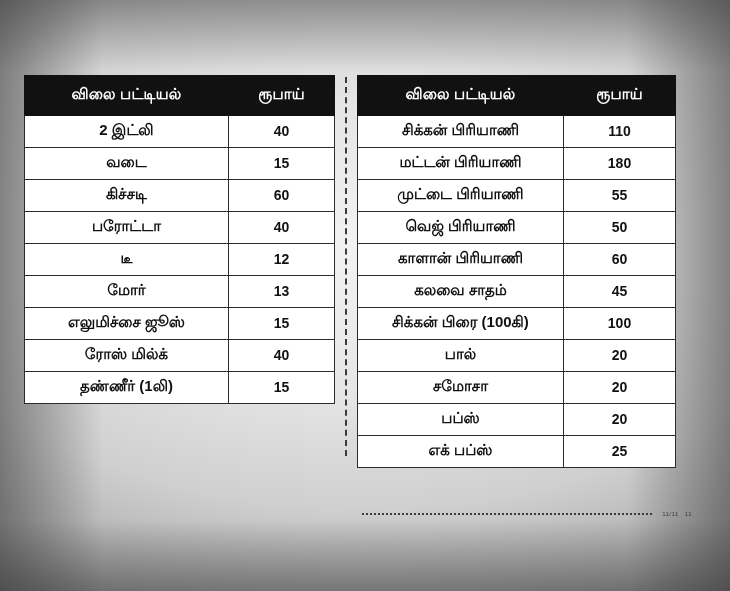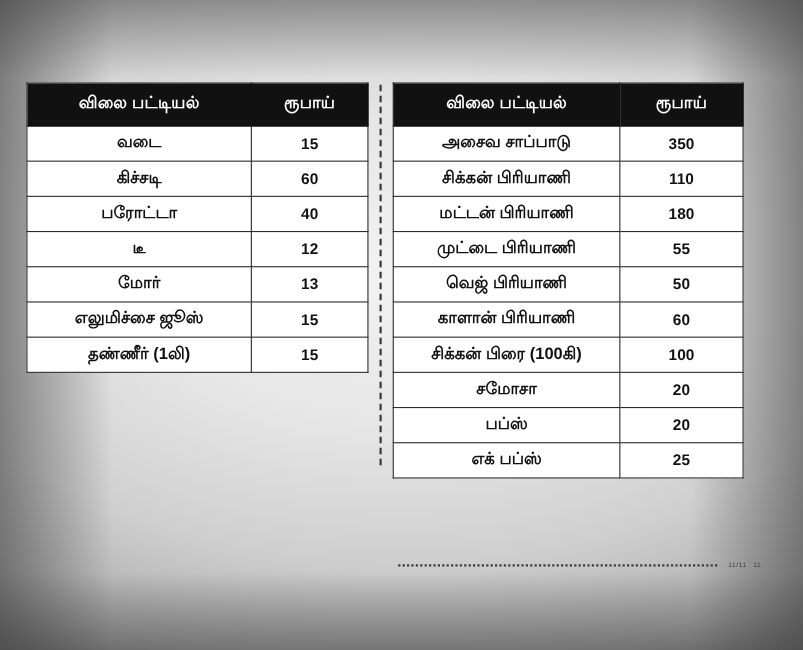--- a/index.html
+++ b/index.html
@@ -129,20 +129,24 @@
           <col class="col-price-l">
         </colgroup>
         <thead>
           <tr>
             <th>விலை பட்டியல்</th>
             <th>ரூபாய்</th>
           </tr>
         </thead>
         <tbody>
           <tr>
+            <td class="item">2 இட்லி</td>
+            <td class="price">40</td>
+          </tr>
+          <tr>
             <td class="item">வடை</td>
             <td class="price">15</td>
           </tr>
           <tr>
             <td class="item">கிச்சடி</td>
             <td class="price">60</td>
           </tr>
           <tr>
             <td class="item">பரோட்டா</td>
             <td class="price">40</td>
@@ -151,20 +155,24 @@
             <td class="item">டீ</td>
             <td class="price">12</td>
           </tr>
           <tr>
             <td class="item">மோர்</td>
             <td class="price">13</td>
           </tr>
           <tr>
             <td class="item">எலுமிச்சை ஜூஸ்</td>
             <td class="price">15</td>
+          </tr>
+          <tr>
+            <td class="item">ரோஸ் மில்க்</td>
+            <td class="price">40</td>
           </tr>
           <tr>
             <td class="item">தண்ணீர் (1லி)</td>
             <td class="price">15</td>
           </tr>
         </tbody>
       </table>
 
       <div class="divider"></div>
 
@@ -174,46 +182,50 @@
           <col class="col-price-r">
         </colgroup>
         <thead>
           <tr>
             <th>விலை பட்டியல்</th>
             <th>ரூபாய்</th>
           </tr>
         </thead>
         <tbody>
           <tr>
-            <td class="item">அசைவ சாப்பாடு</td>
-            <td class="price">350</td>
-          </tr>
-          <tr>
             <td class="item">சிக்கன் பிரியாணி</td>
             <td class="price">110</td>
           </tr>
           <tr>
             <td class="item">மட்டன் பிரியாணி</td>
             <td class="price">180</td>
           </tr>
           <tr>
             <td class="item">முட்டை பிரியாணி</td>
             <td class="price">55</td>
           </tr>
           <tr>
             <td class="item">வெஜ் பிரியாணி</td>
             <td class="price">50</td>
           </tr>
           <tr>
             <td class="item">காளான் பிரியாணி</td>
             <td class="price">60</td>
           </tr>
           <tr>
+            <td class="item">கலவை சாதம்</td>
+            <td class="price">45</td>
+          </tr>
+          <tr>
             <td class="item">சிக்கன் பிரை (100கி)</td>
             <td class="price">100</td>
+          </tr>
+          <tr>
+            <td class="item">பால்</td>
+            <td class="price">20</td>
           </tr>
           <tr>
             <td class="item">சமோசா</td>
             <td class="price">20</td>
           </tr>
           <tr>
             <td class="item">பப்ஸ்</td>
             <td class="price">20</td>
           </tr>
           <tr>

